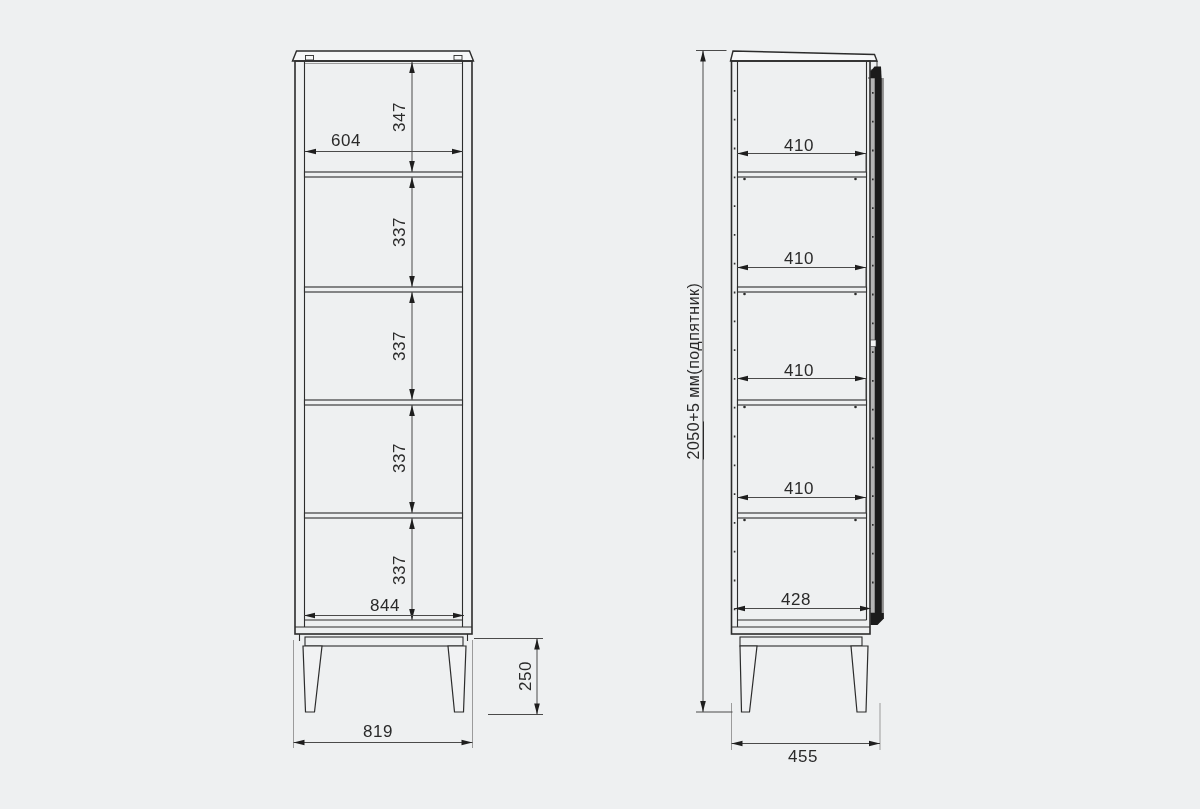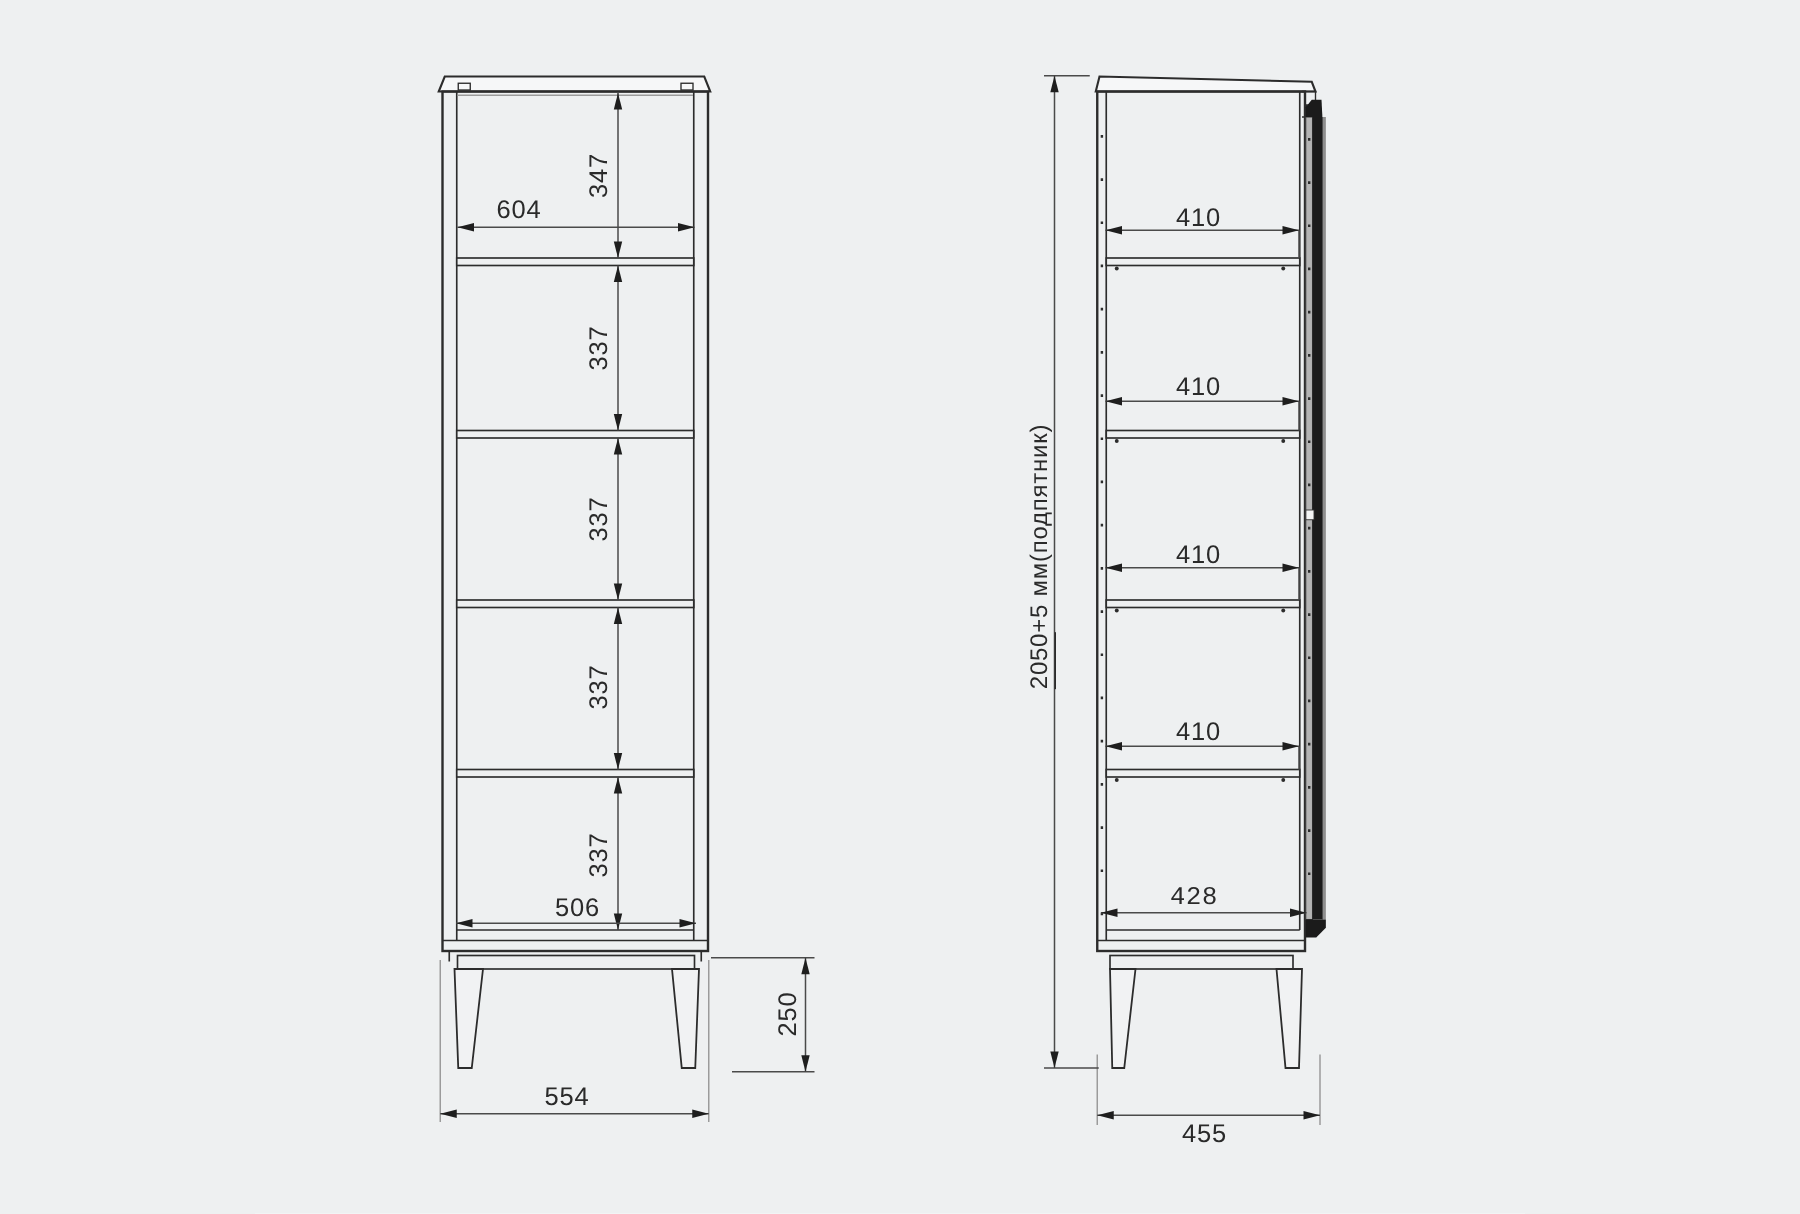--- a/index.html
+++ b/index.html
@@ -212,25 +212,25 @@
       </g>
     </g>
   </svg>
 
   <div class="dim-label rot" style="left:399px;top:117px;">347</div>
   <div class="dim-label rot" style="left:399px;top:232px;">337</div>
   <div class="dim-label rot" style="left:399px;top:346px;">337</div>
   <div class="dim-label rot" style="left:399px;top:458px;">337</div>
   <div class="dim-label rot" style="left:399px;top:570px;">337</div>
   <div class="dim-label" style="left:346px;top:140px;">604</div>
-  <div class="dim-label" style="left:385px;top:605px;">506</div>
-  <div class="dim-label" style="left:378px;top:731px;">554</div>
+  <div class="dim-label" style="left:385px;top:605px;">844</div>
+  <div class="dim-label" style="left:378px;top:731px;">819</div>
   <div class="dim-label rot" style="left:525px;top:676px;">250</div>
 
   <div class="dim-label" style="left:799px;top:145px;">410</div>
   <div class="dim-label" style="left:799px;top:258px;">410</div>
   <div class="dim-label" style="left:799px;top:370px;">410</div>
   <div class="dim-label" style="left:799px;top:488px;">410</div>
-  <div class="dim-label" style="left:796px;top:599px;font-family:Liberation Mono, monospace;">428</div>
+  <div class="dim-label" style="left:796px;top:599px;">428</div>
   <div class="dim-label" style="left:803px;top:756px;text-align:right;">455</div>
   <div class="dim-label rot small" style="left:694px;top:371px;"><span class="u">2050</span><span>+5 мм(подпятник)</span></div>
 
 </div>
 
 </body></html>

